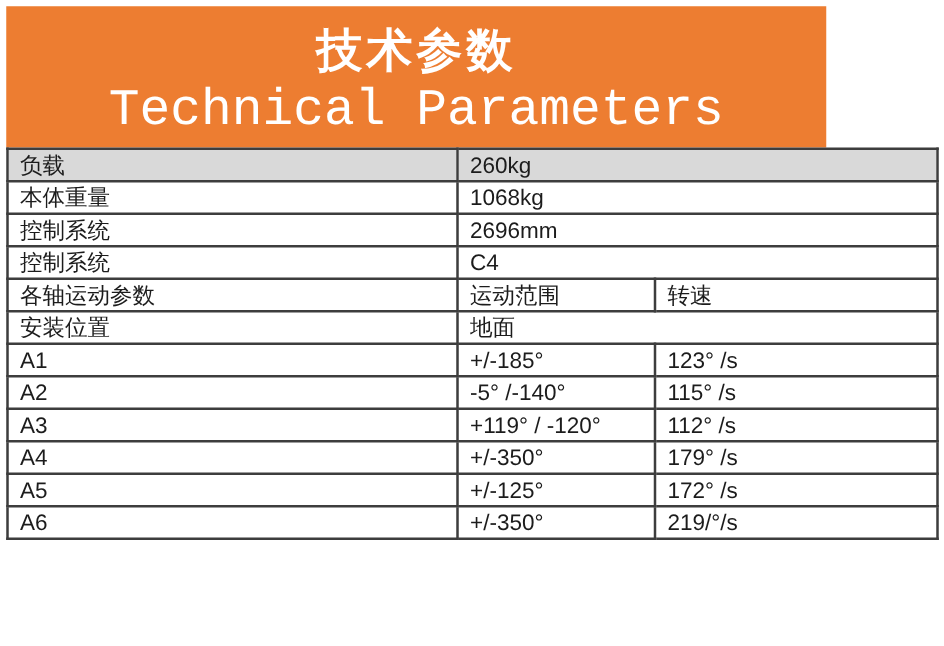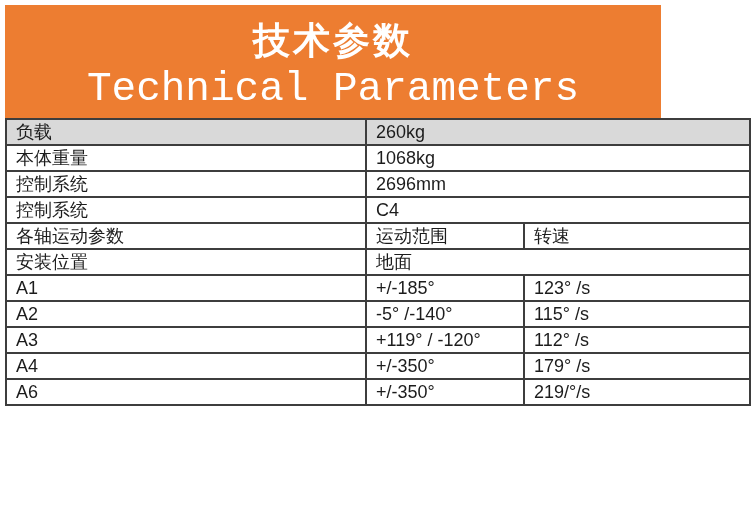--- a/index.html
+++ b/index.html
@@ -109,20 +109,25 @@
         <td>A3</td>
         <td>+119° / -120°</td>
         <td>112° /s</td>
       </tr>
       <tr>
         <td>A4</td>
         <td>+/-350°</td>
         <td>179° /s</td>
       </tr>
       <tr>
+        <td>A5</td>
+        <td>+/-125°</td>
+        <td>172° /s</td>
+      </tr>
+      <tr>
         <td>A6</td>
         <td>+/-350°</td>
         <td>219/°/s</td>
       </tr>
     </tbody>
   </table>
 
 </div>
 
 </body></html>

